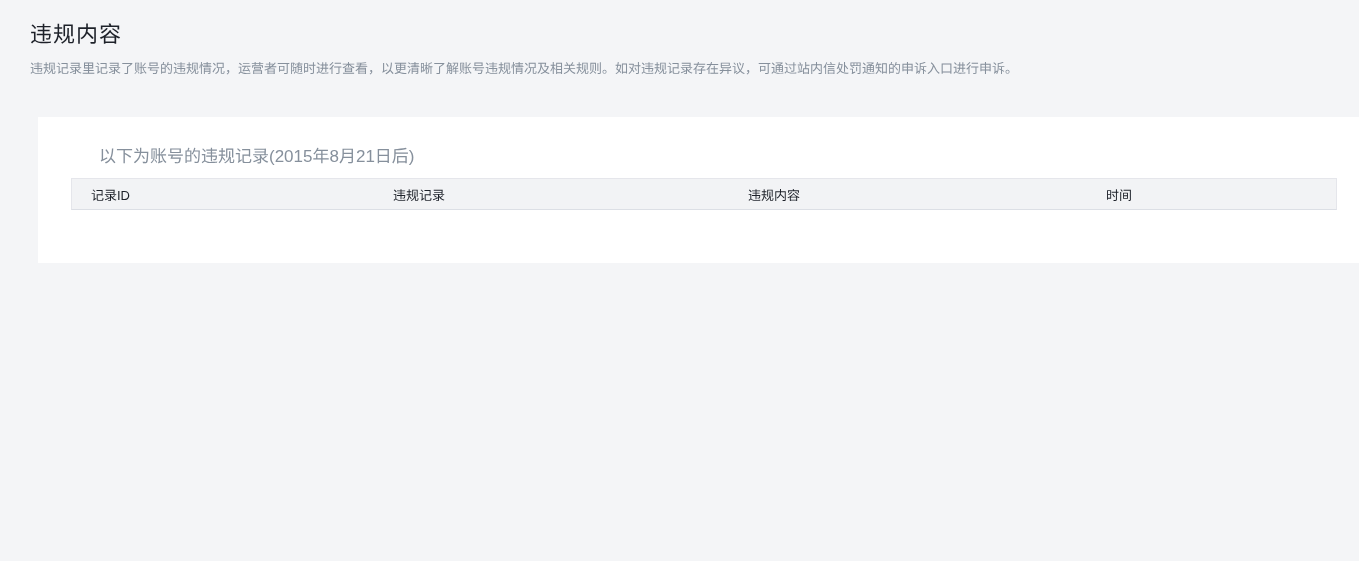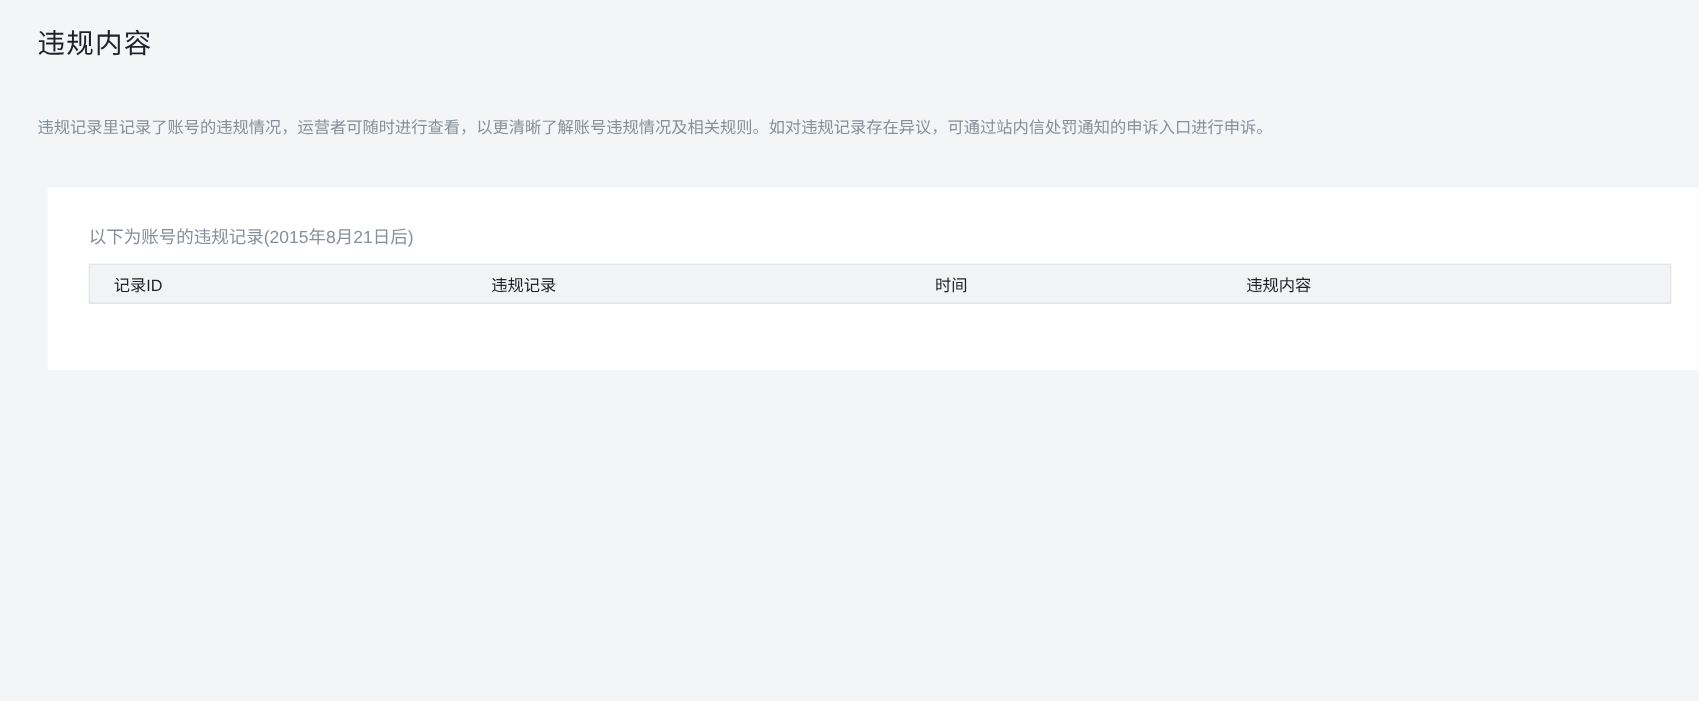--- a/index.html
+++ b/index.html
@@ -27,37 +27,38 @@
     padding: 21px 30px 0 30px;
   }
   .page-title {
     font-size: 22px;
     line-height: 28px;
     font-weight: 500;
     color: var(--title-text);
     letter-spacing: 1px;
   }
   .page-description {
-    margin-top: 46px;
+    margin-top: 13px;
     font-size: 13px;
     line-height: 13px;
     color: var(--secondary-text);
   }
   .records-card {
     margin-top: 42px;
     margin-left: 38px;
     width: calc(100% - 38px);
     height: 146px;
     background: var(--card-background);
     padding: 33px 22px 0 33px;
   }
   .records-intro {
-    font-size: 14px;
+    font-size: 17px;
     line-height: 13px;
     color: var(--secondary-text);
+    margin-left: 28px;
   }
   .records-table-header {
     margin-top: 15px;
     height: 32px;
     display: flex;
     align-items: stretch;
     background: var(--table-header-background);
     border: 1px solid var(--table-header-border);
     border-bottom-color: var(--table-header-border-bottom);
     text-align: right;
@@ -89,20 +90,20 @@
     <h1 class="page-title">违规内容</h1>
     <p class="page-description">违规记录里记录了账号的违规情况，运营者可随时进行查看，以更清晰了解账号违规情况及相关规则。如对违规记录存在异议，可通过站内信处罚通知的申诉入口进行申诉。</p>
   </header>
 
   <section class="records-card">
     <p class="records-intro">以下为账号的违规记录(2015年8月21日后)</p>
 
     <div class="records-table-header">
       <div class="header-cell col-record-id">记录ID</div>
       <div class="header-cell col-type">违规记录</div>
+      <div class="header-cell col-content">违规内容</div>
       <div class="header-cell col-time">时间</div>
-      <div class="header-cell col-content">违规内容</div>
     </div>
 
     <div class="records-table-body"></div>
   </section>
 
 </div>
 
 </body></html>

